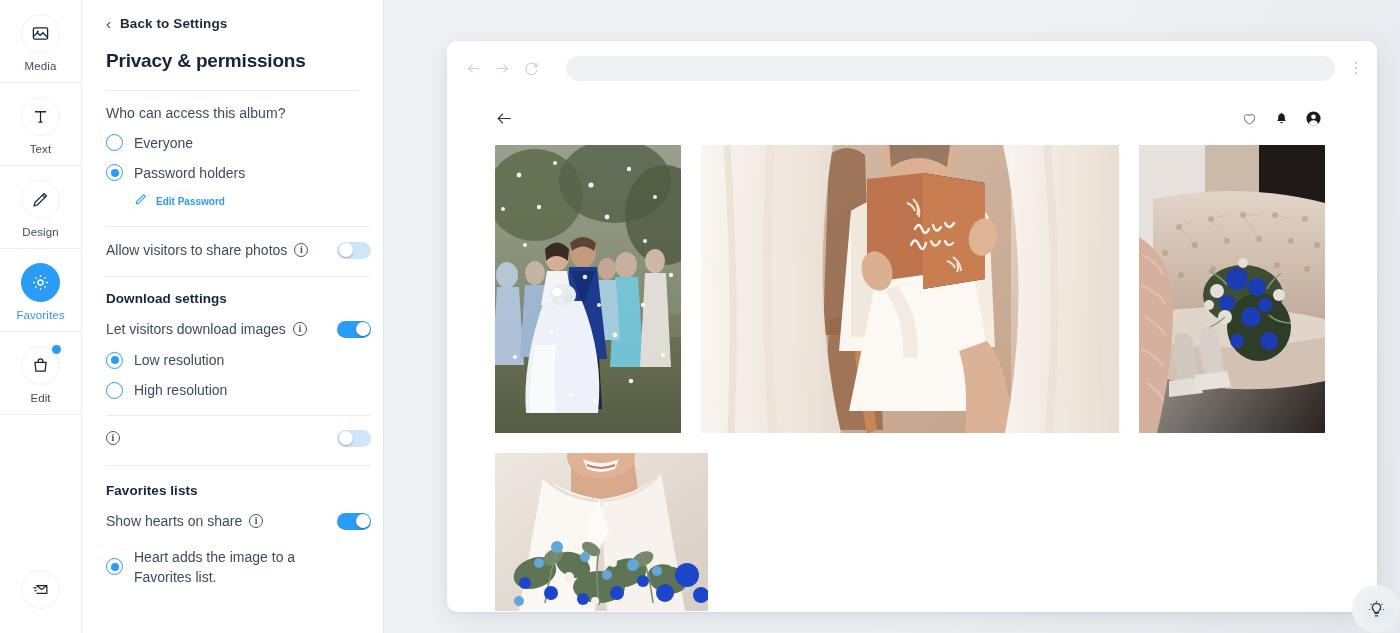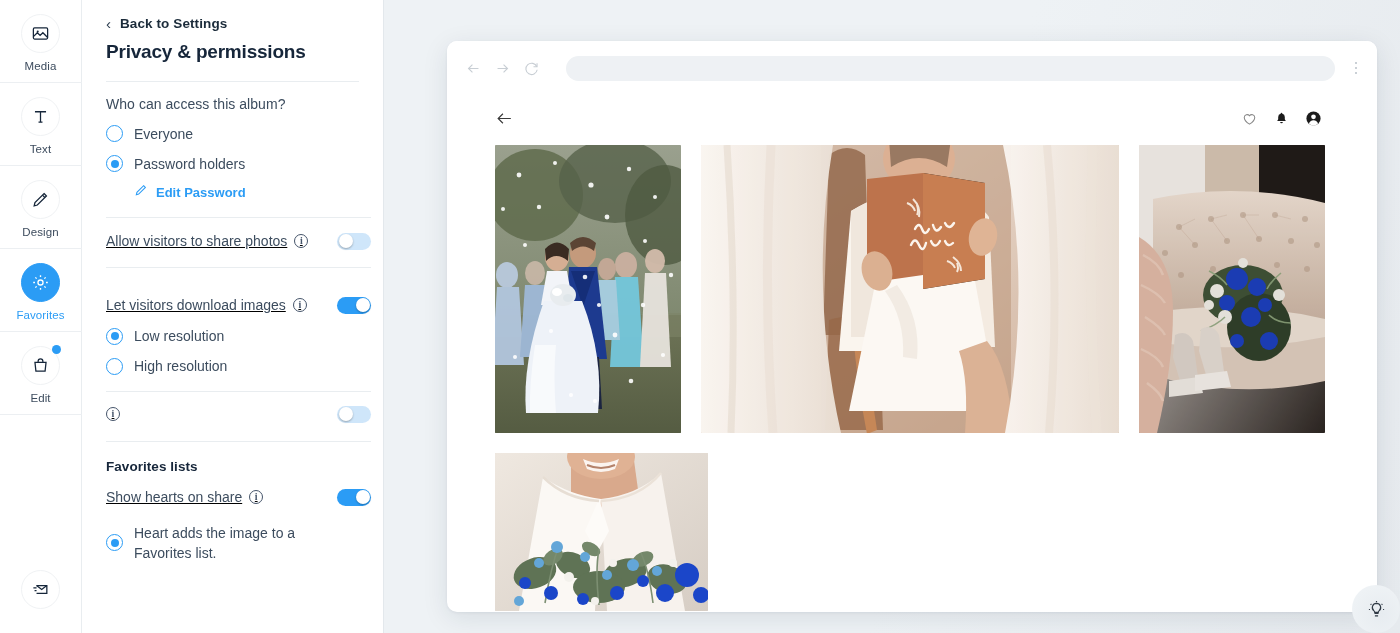--- a/index.html
+++ b/index.html
@@ -49,21 +49,21 @@
   }
   .panel-head { padding: 14px 24px 0 24px; }
   .back-row {
     display: flex; align-items: center; gap: 9px;
     cursor: pointer; padding: 2px 0 0 0;
   }
   .back-chevron { color: #2c3e50; font-size: 15px; line-height: 1; margin-top: -1px; }
   .back-text { font-size: 13.5px; font-weight: bold; color: #1b2b3a; letter-spacing: .1px; }
   .panel-title {
     font-size: 19px; font-weight: bold; color: #16263a;
-    margin-top: 10px; letter-spacing: -.2px;
+    margin-top: 19px; letter-spacing: -.2px;
   }
   .panel-head-rule { margin-top: 18px; height: 1px; background: #e9edf0; }
 
   .section { padding: 14px 12px 0 24px; }
   .section-rule { margin-top: 16px; height: 1px; background: #e9edf0; }
   .section-title {
     font-size: 13.5px; font-weight: bold; color: #16263a; letter-spacing: .05px;
   }
   .q-label {
     font-size: 14px; color: #3c4c5e; letter-spacing: .05px;
@@ -83,30 +83,29 @@
   .radio.checked::after {
     content: ""; width: 8px; height: 8px; border-radius: 50%; background: #2b9cf5;
   }
   .radio-label { font-size: 14px; color: #3c4c5e; }
   .radio-label.two-line { line-height: 1.45; }
 
   .link-row {
     display: flex; align-items: center; gap: 8px;
     margin: 11px 0 0 28px; cursor: pointer;
   }
-  .link-text { font-size: 13px; font-weight: bold; color: #2b9cf5; }
+  .link-text { font-size: 10px; font-weight: bold; color: #2b9cf5; }
 
   .toggle-row {
     display: flex; align-items: center; justify-content: space-between;
     gap: 8px; margin-top: 14px;
   }
   .toggle-label-wrap {
     display: flex; align-items: center; gap: 7px; flex: 1 1 auto;
     flex-wrap: wrap;
-    text-decoration: underline;
   }
   .toggle-label { font-size: 14px; color: #3c4c5e; line-height: 1.35; }
   .info {
     flex: 0 0 auto;
     width: 14px; height: 14px; border-radius: 50%;
     border: 1.3px solid #45546a; color: #45546a;
     font-size: 10px; font-weight: bold; line-height: 12px;
     text-align: center; font-family: "Liberation Serif", serif;
     cursor: pointer; display: inline-block;
   }
@@ -280,20 +279,21 @@
           <span class="info">i</span>
         </span>
         <span class="switch">
             <span class="knob"></span>
           </span>
       </div>
       <div class="section-rule" style="margin-top:16px;"></div>
     </div>
 
     <div class="section">
+      <div class="section-title">Download settings</div>
 
       <div class="toggle-row">
         <span class="toggle-label-wrap">
           <span class="toggle-label">Let visitors download images</span>
           <span class="info">i</span>
         </span>
         <span class="switch on">
             <span class="knob"></span>
           </span>
       </div>

